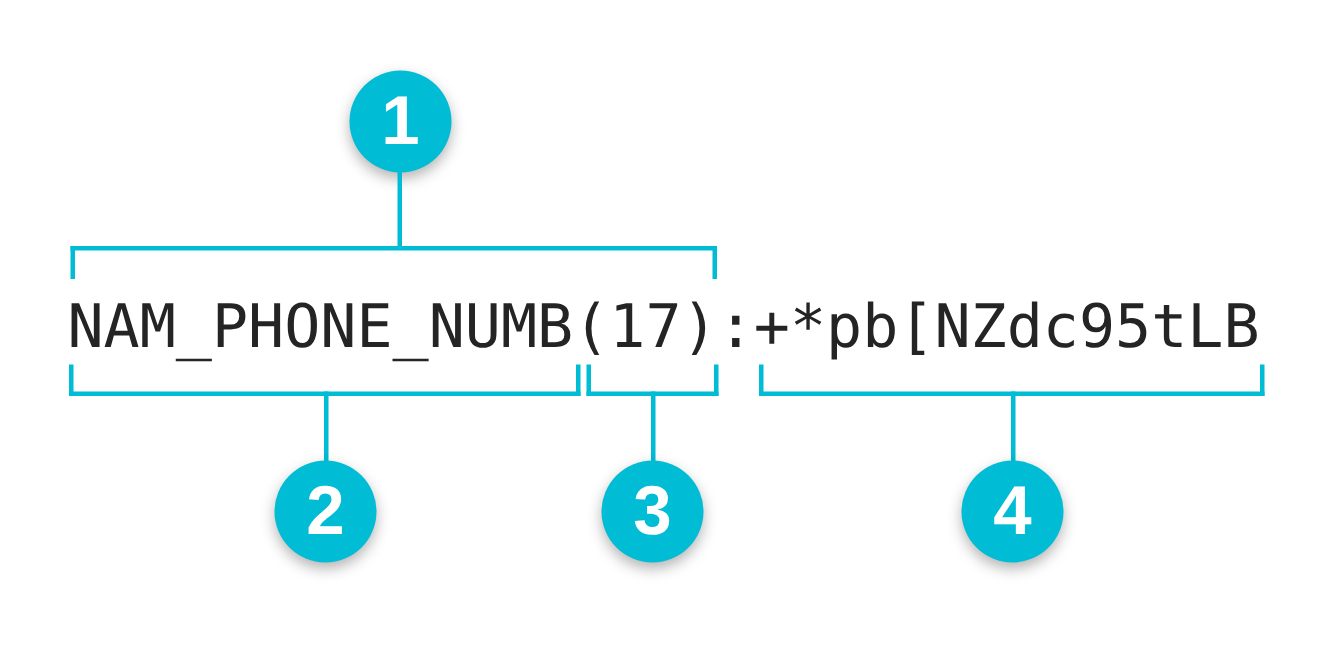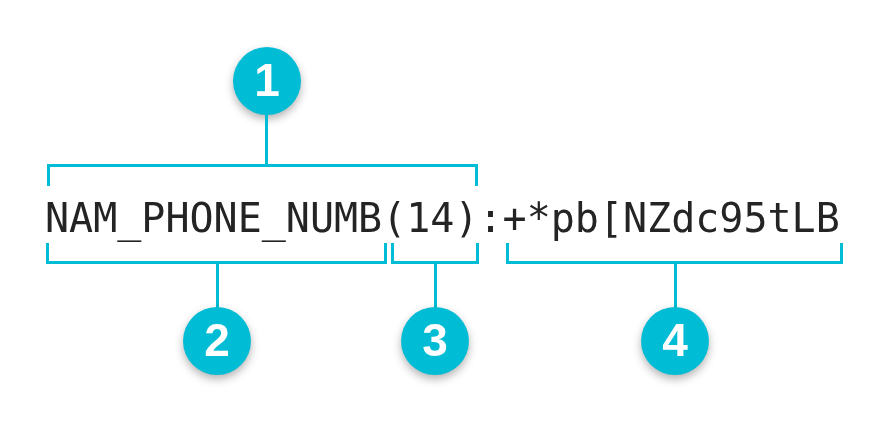--- a/index.html
+++ b/index.html
@@ -75,21 +75,21 @@
 <body>
 
 <div class="canvas">
 
   <div class="badge c1">
     <span>1</span>
   </div>
   <div class="stem s1"></div>
   <div class="bracket top"></div>
 
-  <div class="code">NAM_PHONE_NUMB(14):+*pb[NZdc95tLB</div>
+  <div class="code">NAM_PHONE_NUMB(17):+*pb[NZdc95tLB</div>
 
   <div class="bracket bottom b2"></div>
   <div class="bracket bottom b3"></div>
   <div class="bracket bottom b4"></div>
 
   <div class="stem s2"></div>
   <div class="stem s3"></div>
   <div class="stem s4"></div>
 
   <div class="badge c2">

